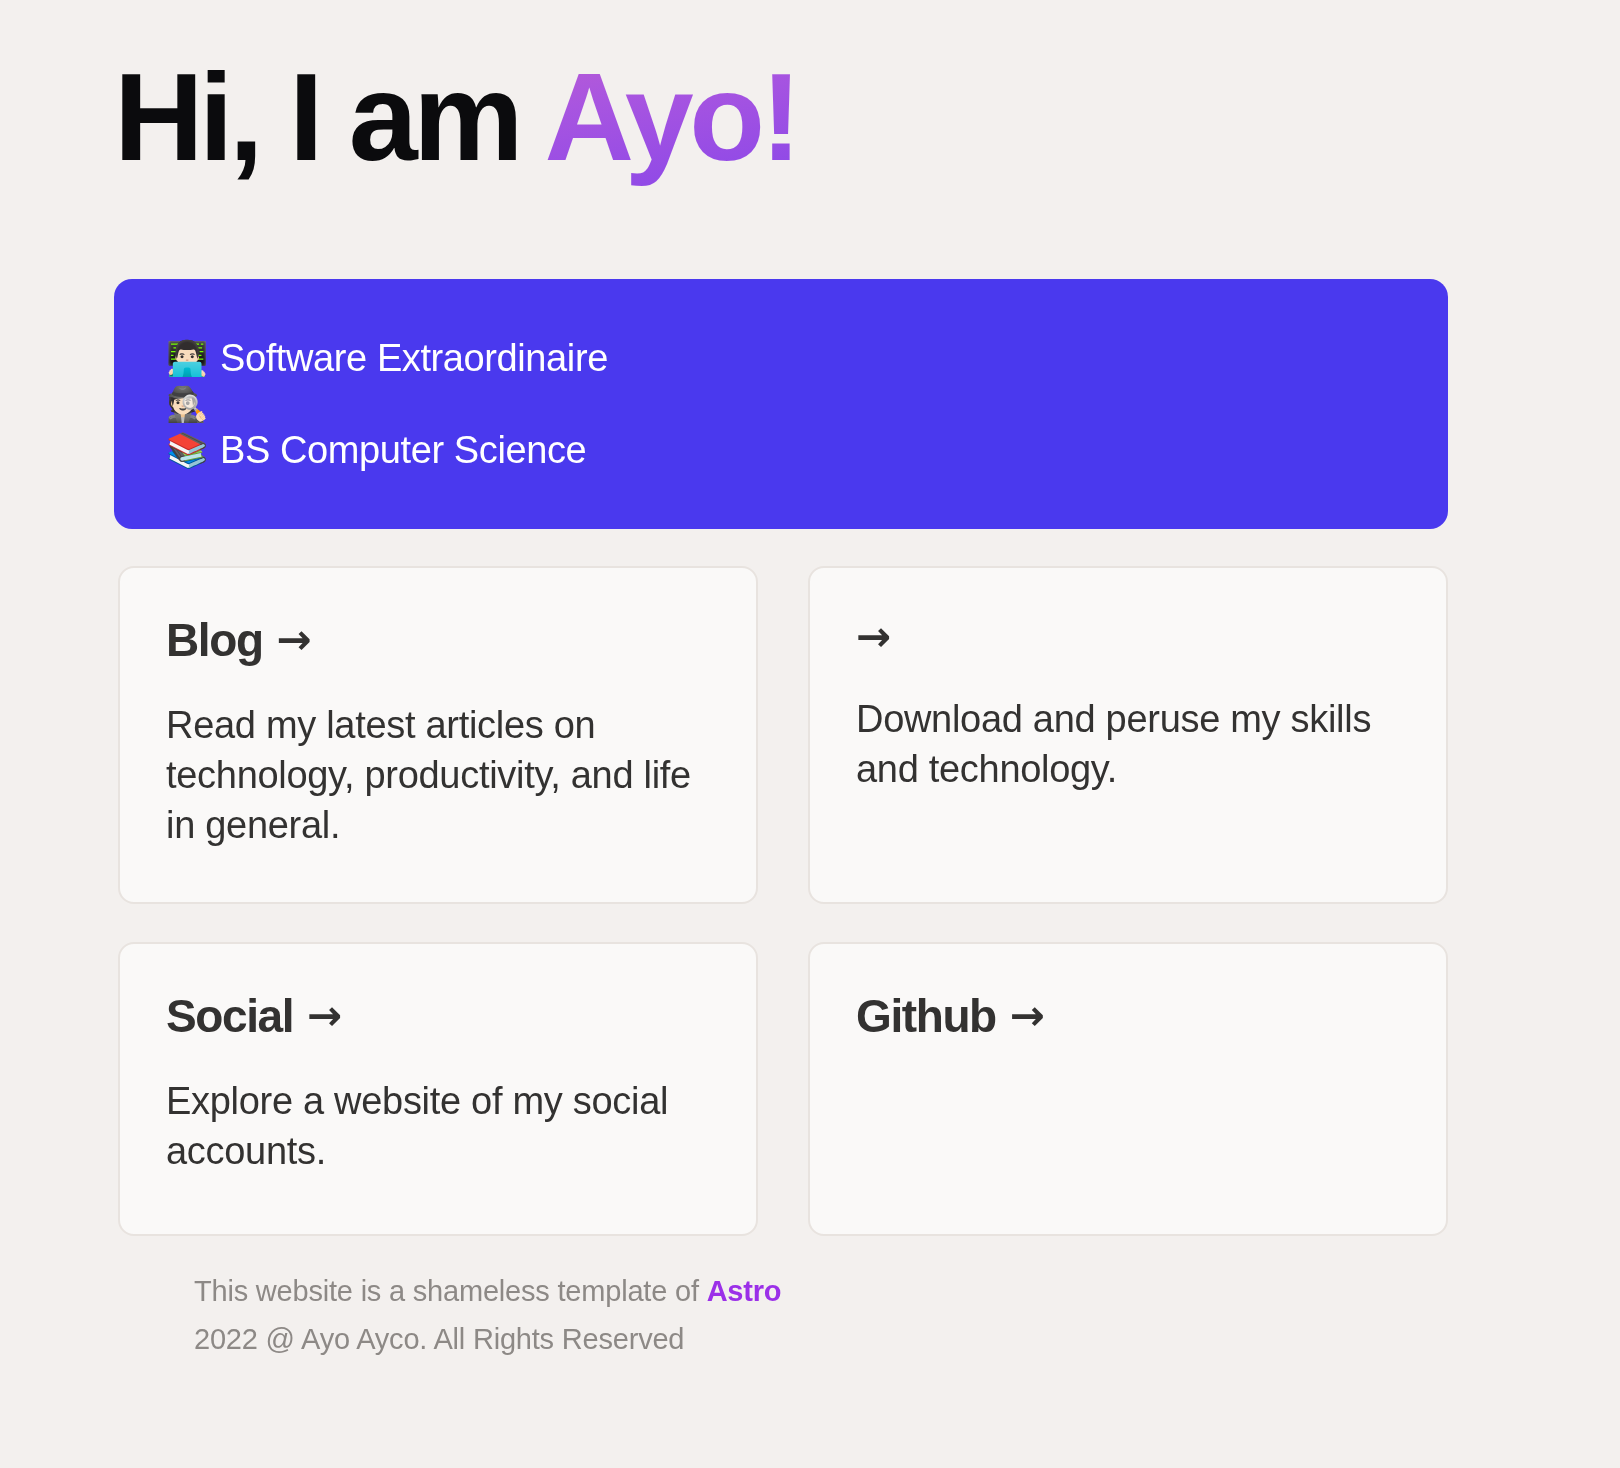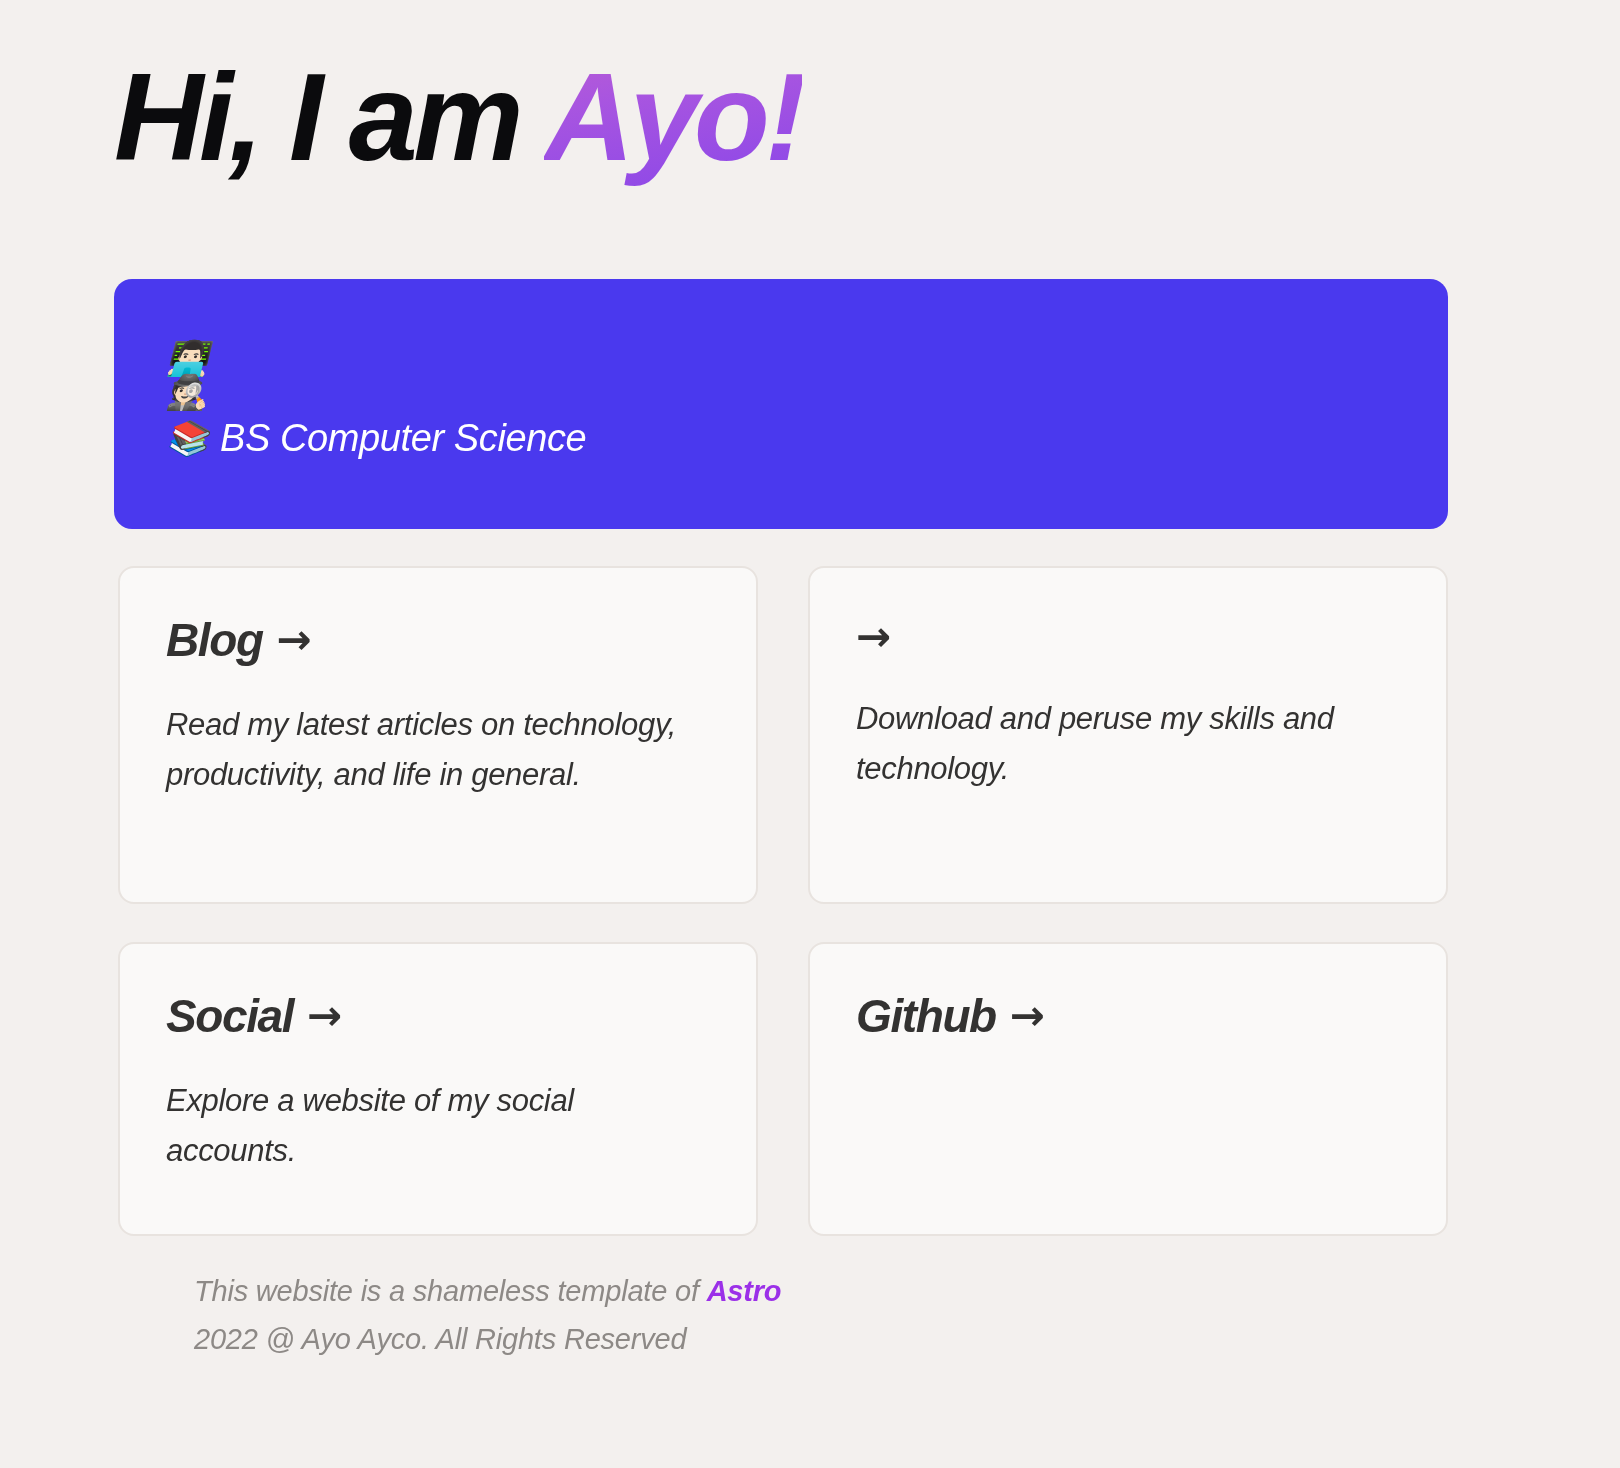--- a/index.html
+++ b/index.html
@@ -15,21 +15,20 @@
     font-family: "Liberation Sans", "DejaVu Sans", sans-serif;
     -webkit-font-smoothing: antialiased;
     overflow: hidden;
   }
 
   .page {
     width: 1620px;
     height: 1468px;
     position: relative;
     padding: 0;
-    font-style: italic;
   }
 
   
   .hero-title {
     position: absolute;
     left: 114px;
     top: 46px;
     margin: 0;
     font-size: 124px;
     line-height: 1.15;
@@ -120,21 +119,21 @@
   }
   .card-arrow {
     font-family: "DejaVu Sans", sans-serif;
     font-size: 42px;
     line-height: 1;
     font-weight: 700;
     color: #333231;
   }
   .card-desc {
     margin: 0;
-    font-size: 31px;
+    font-size: 38px;
     line-height: 50px;
     font-weight: 400;
     letter-spacing: -0.3px;
     color: #333231;
     max-width: 100%;
   }
 
   
   .footer {
     position: absolute;
@@ -160,20 +159,21 @@
 <body>
 
 <div class="page">
 
   <h1 class="hero-title"><span>Hi, I am </span><span class="accent">Ayo!</span></h1>
 
   <section class="banner">
     <ul class="banner-list">
       <li class="banner-item">
         <span class="banner-emoji">👨🏻‍💻</span>
+        <span>Software Extraordinaire</span>
       </li>
       <li class="banner-item">
         <span class="banner-emoji">🕵🏻</span>
       </li>
       <li class="banner-item">
         <span class="banner-emoji">📚</span>
         <span>BS Computer Science</span>
       </li>
     </ul>
   </section>

